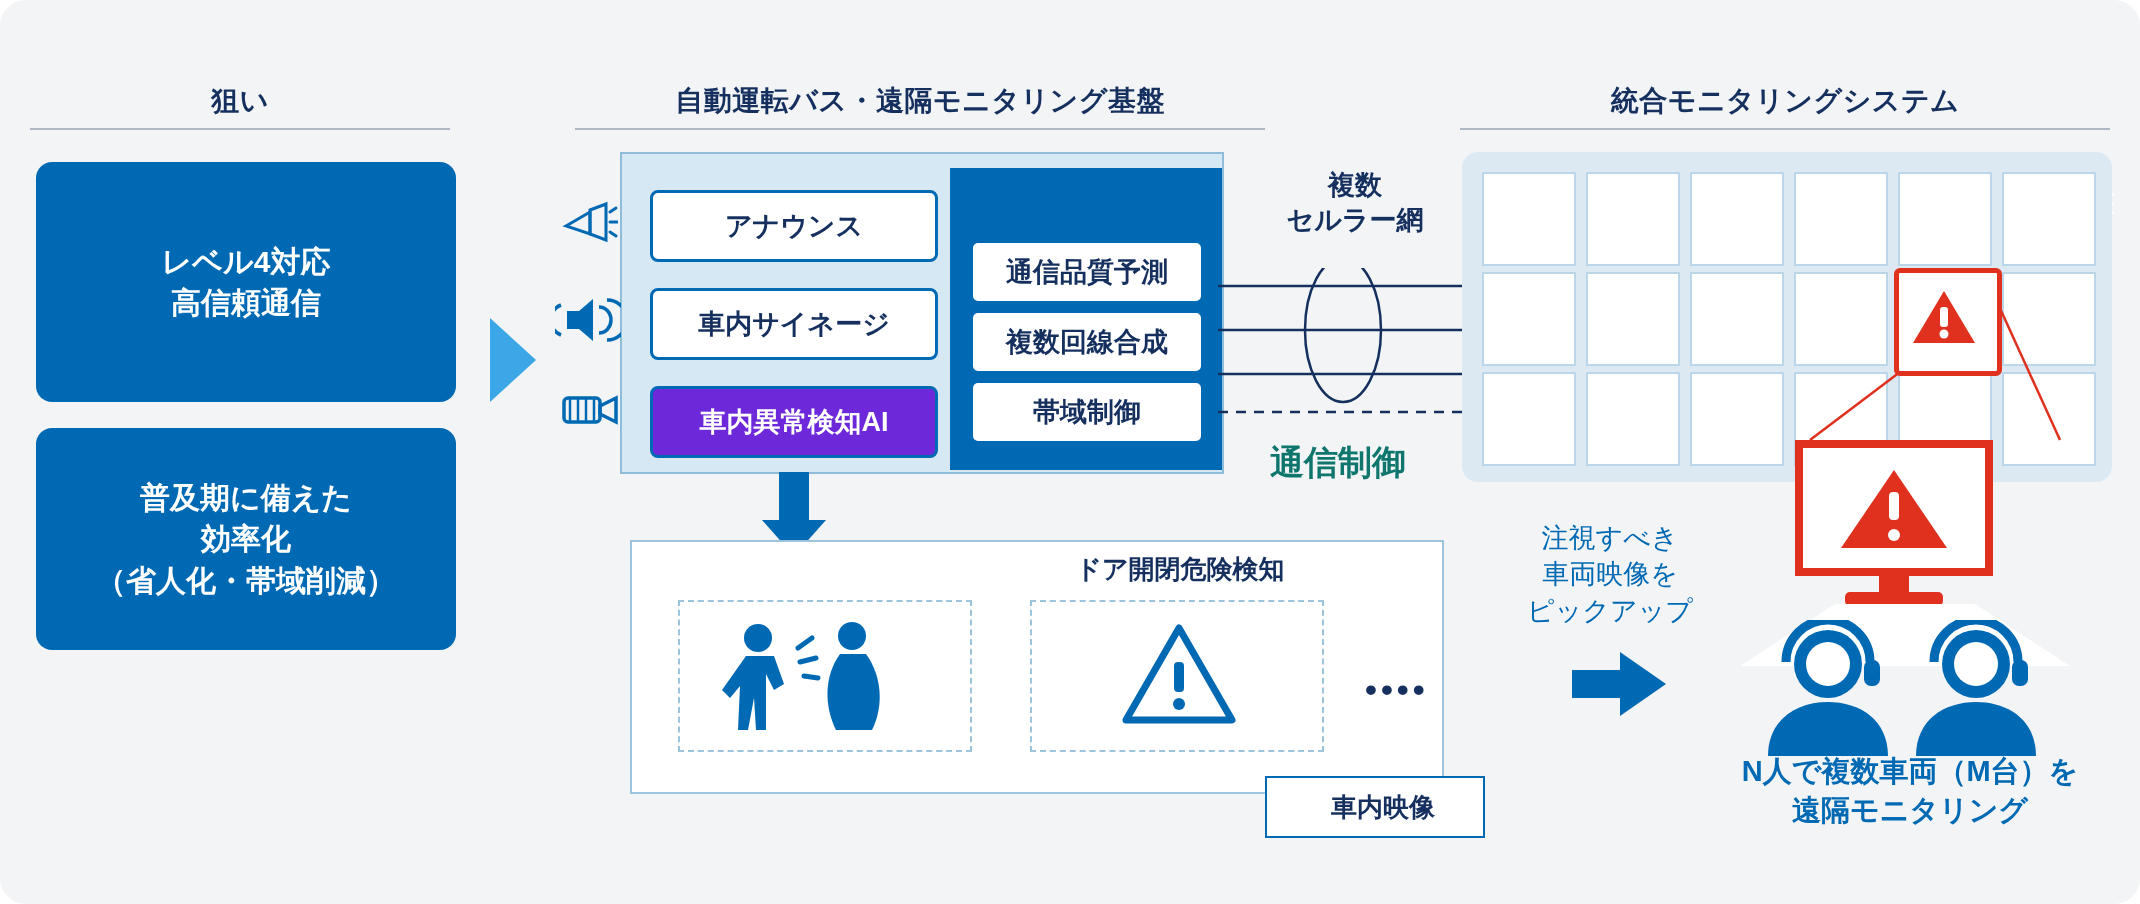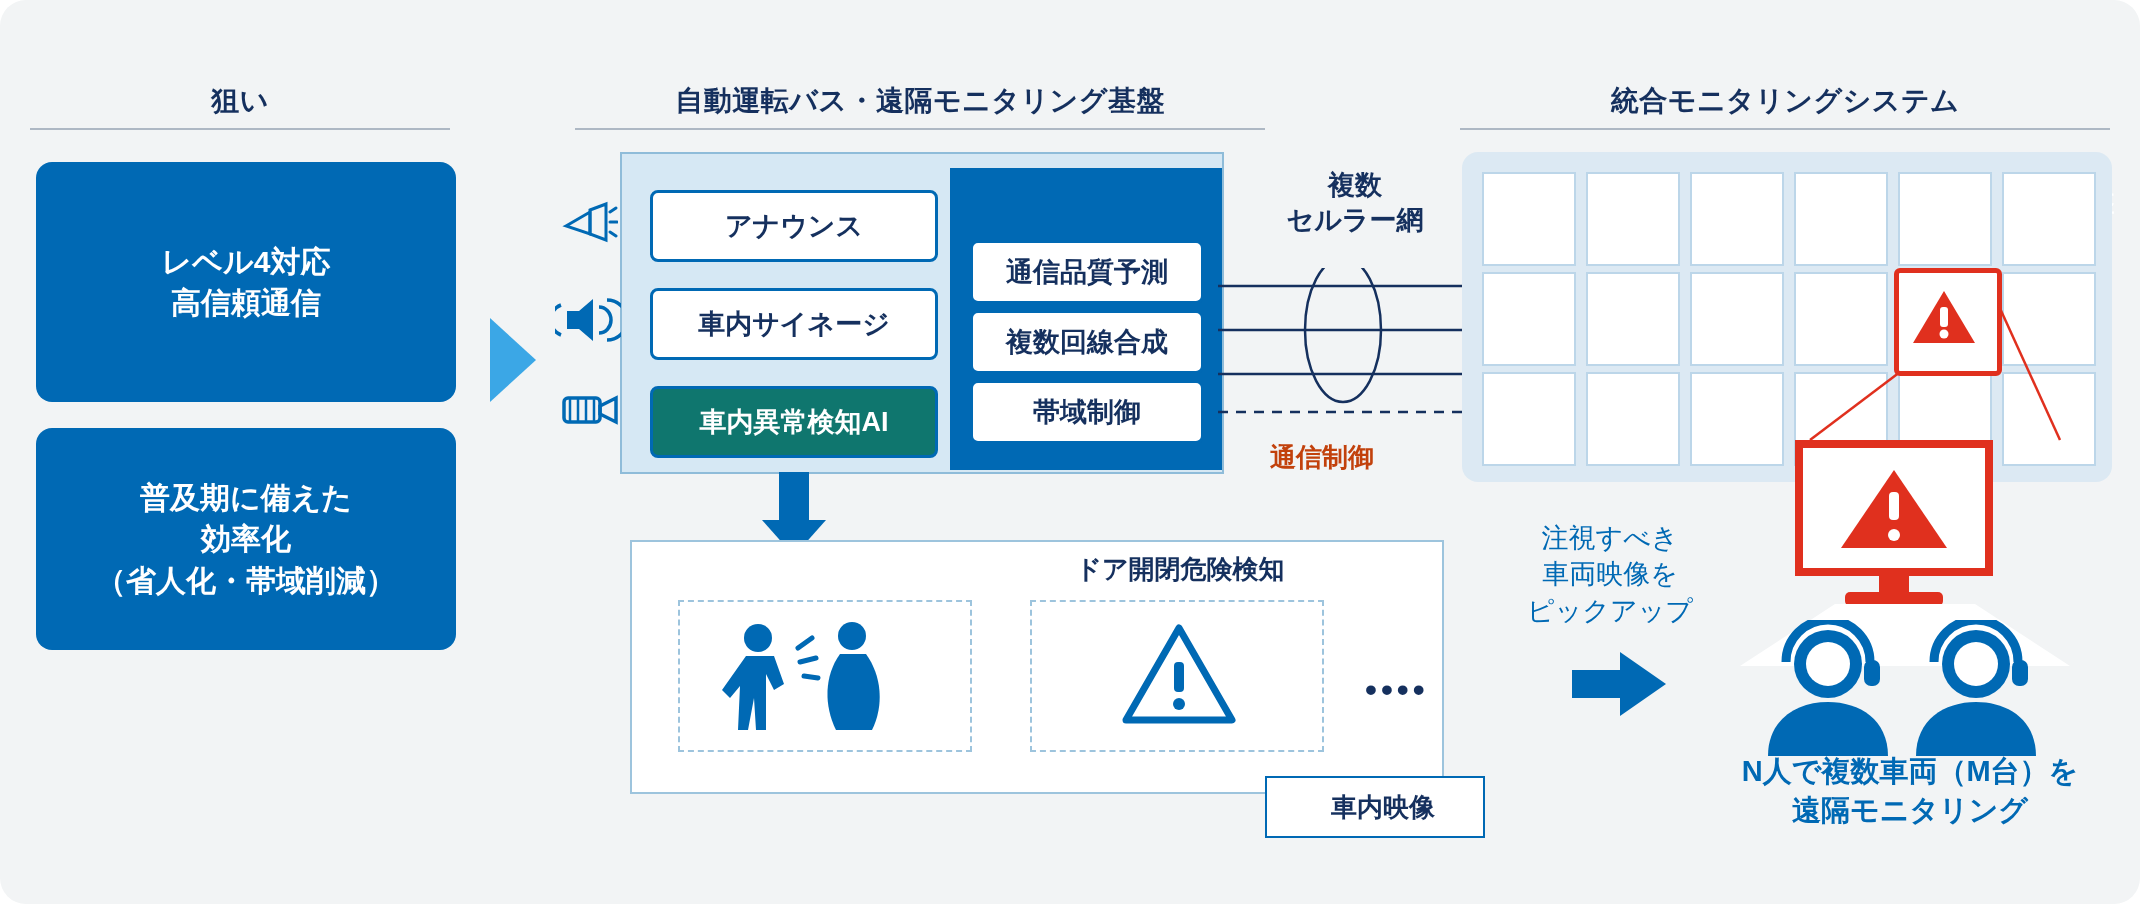--- a/index.html
+++ b/index.html
@@ -78,21 +78,21 @@
     border-radius: 8px;
     color: #15305e;
     font-weight: bold;
     font-size: 27px;
     display: flex;
     align-items: center;
     justify-content: center;
   }
   .blue-chip {
     position: absolute;
-    background: #0f766e;
+    background: #6d28d9;
     border: 3px solid #0069b4;
     border-radius: 8px;
     color: #ffffff;
     font-weight: bold;
     font-size: 27px;
     display: flex;
     align-items: center;
     justify-content: center;
   }
   .comm-panel {
@@ -152,23 +152,23 @@
     position: absolute;
     color: #15305e;
     font-weight: bold;
     font-size: 27px;
     text-align: center;
     line-height: 1.3;
     white-space: pre-line;
   }
   .ctrl-label {
     position: absolute;
-    color: #c2410c;
-    font-weight: bold;
-    font-size: 26px;
+    color: #0f766e;
+    font-weight: bold;
+    font-size: 34px;
   }
   
   .grid-panel {
     position: absolute;
     background: #dce9f3;
     border-radius: 16px;
   }
   .grid-cell {
     position: absolute;
     background: #ffffff;

